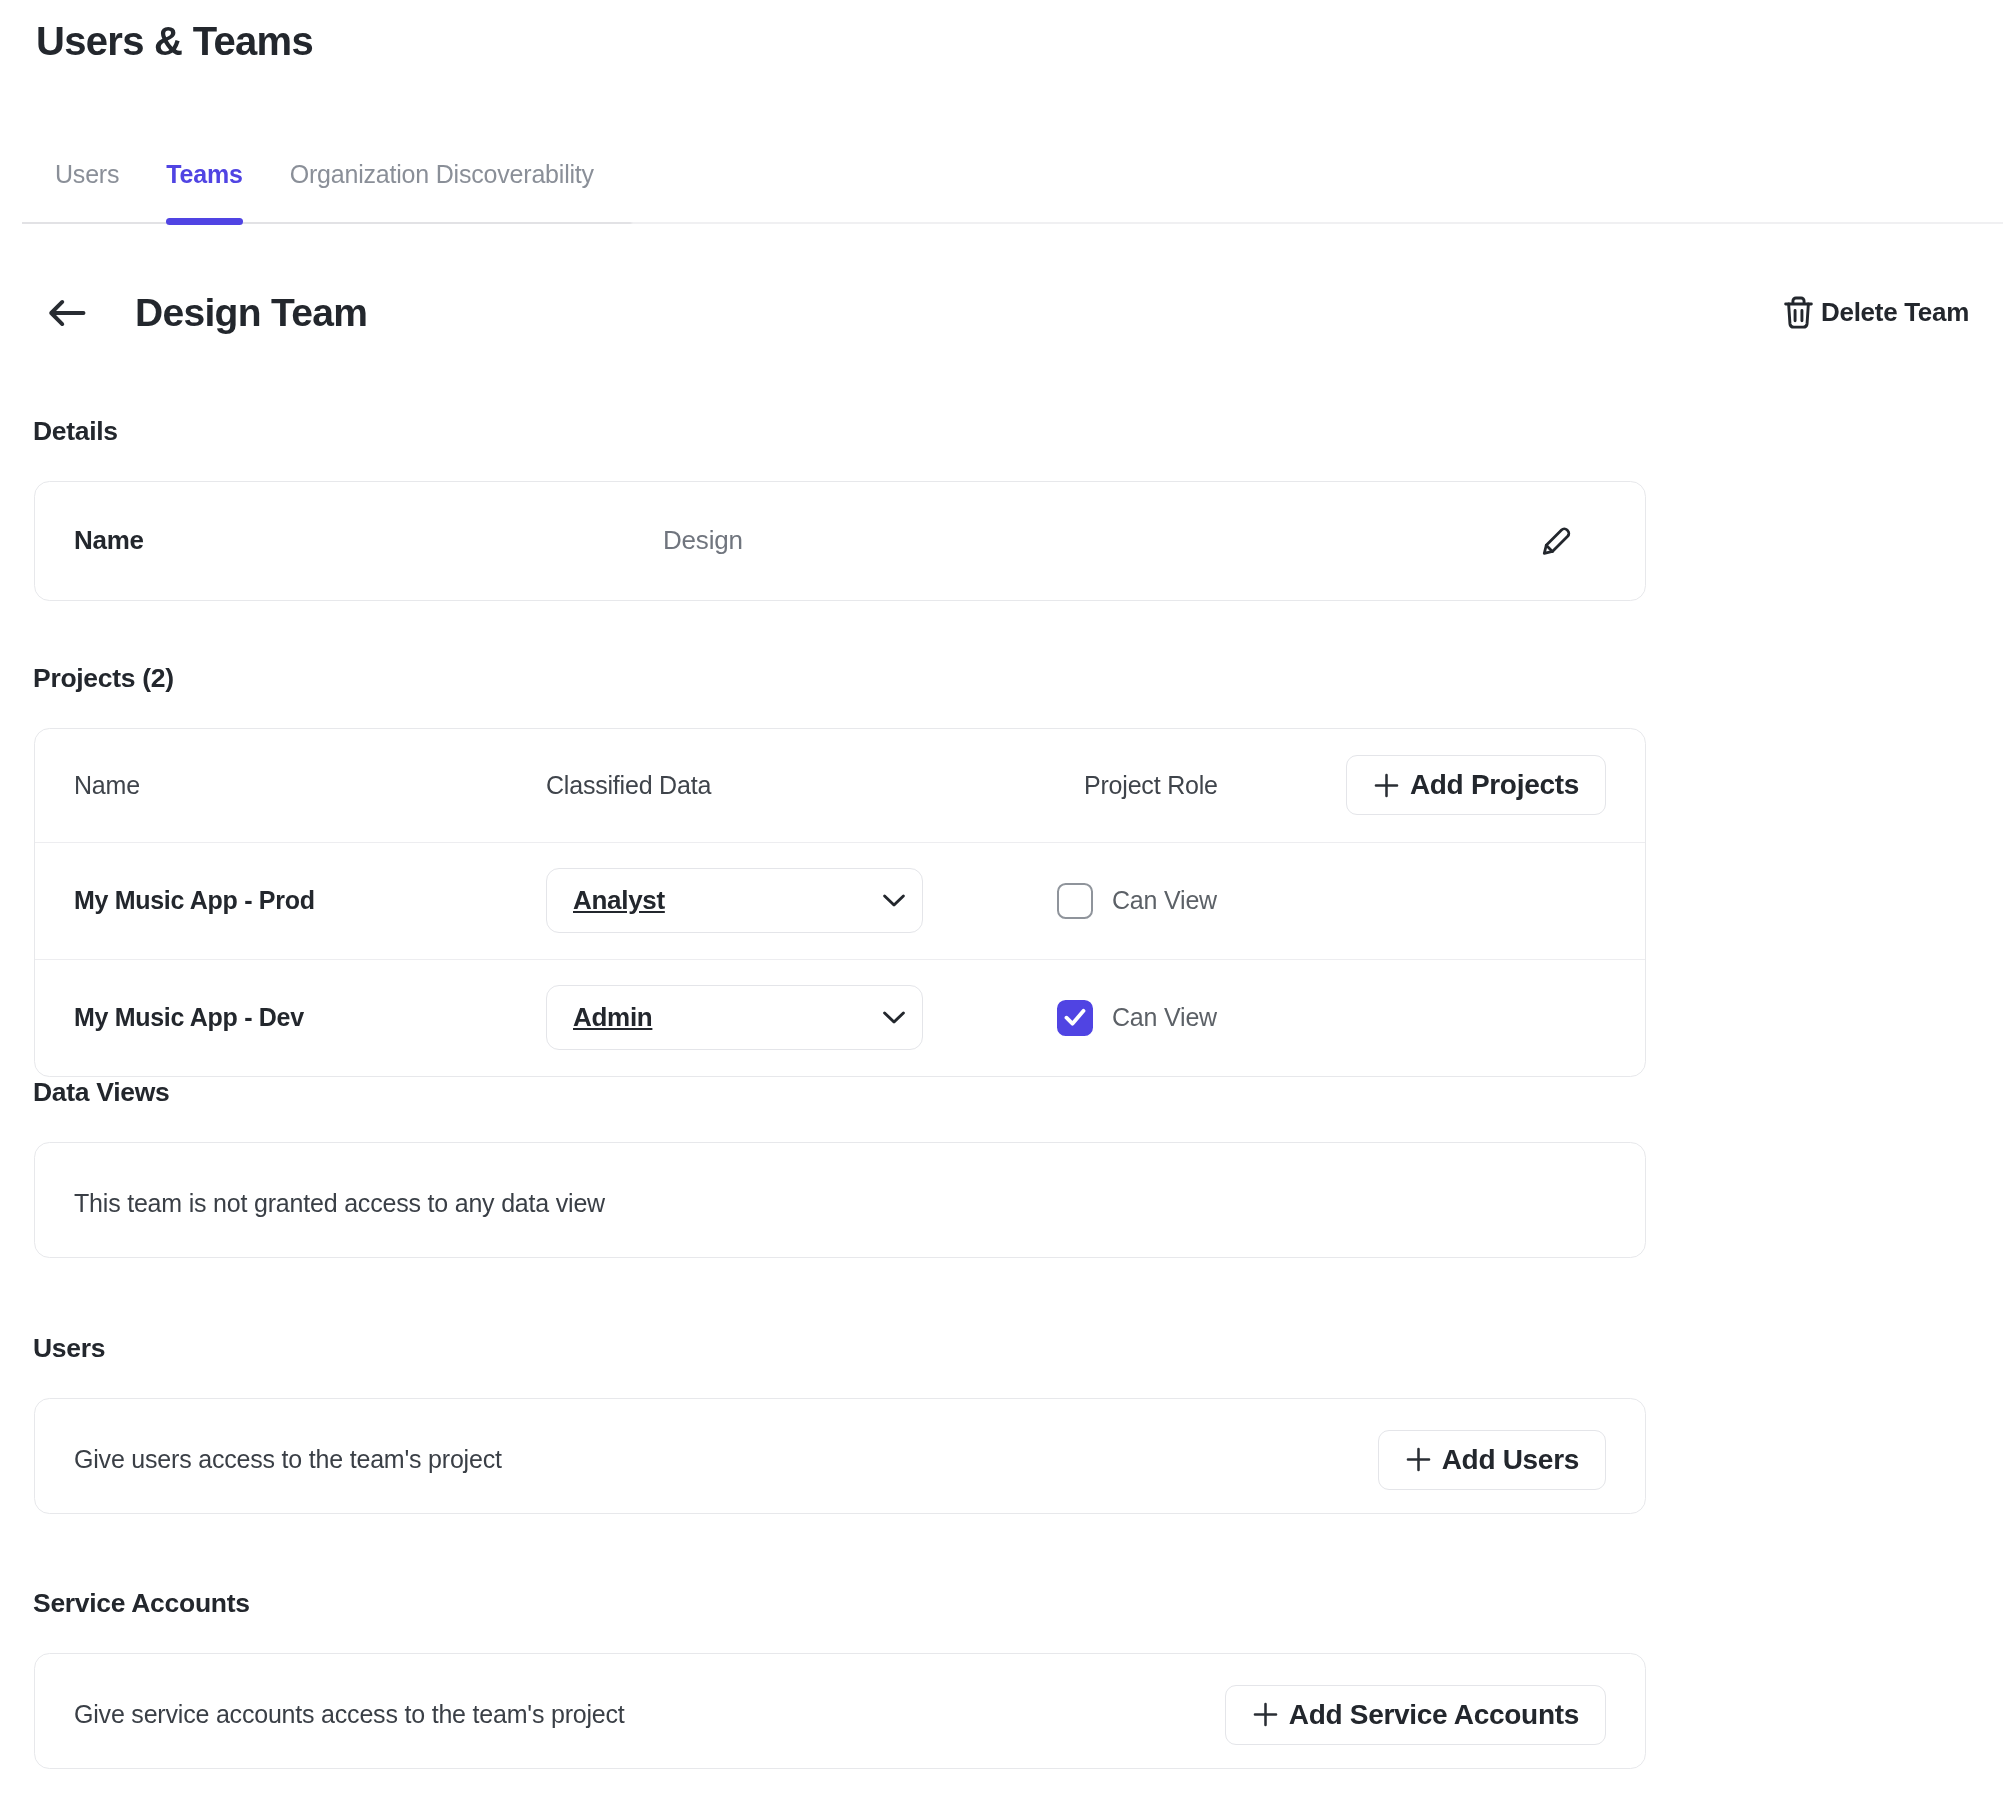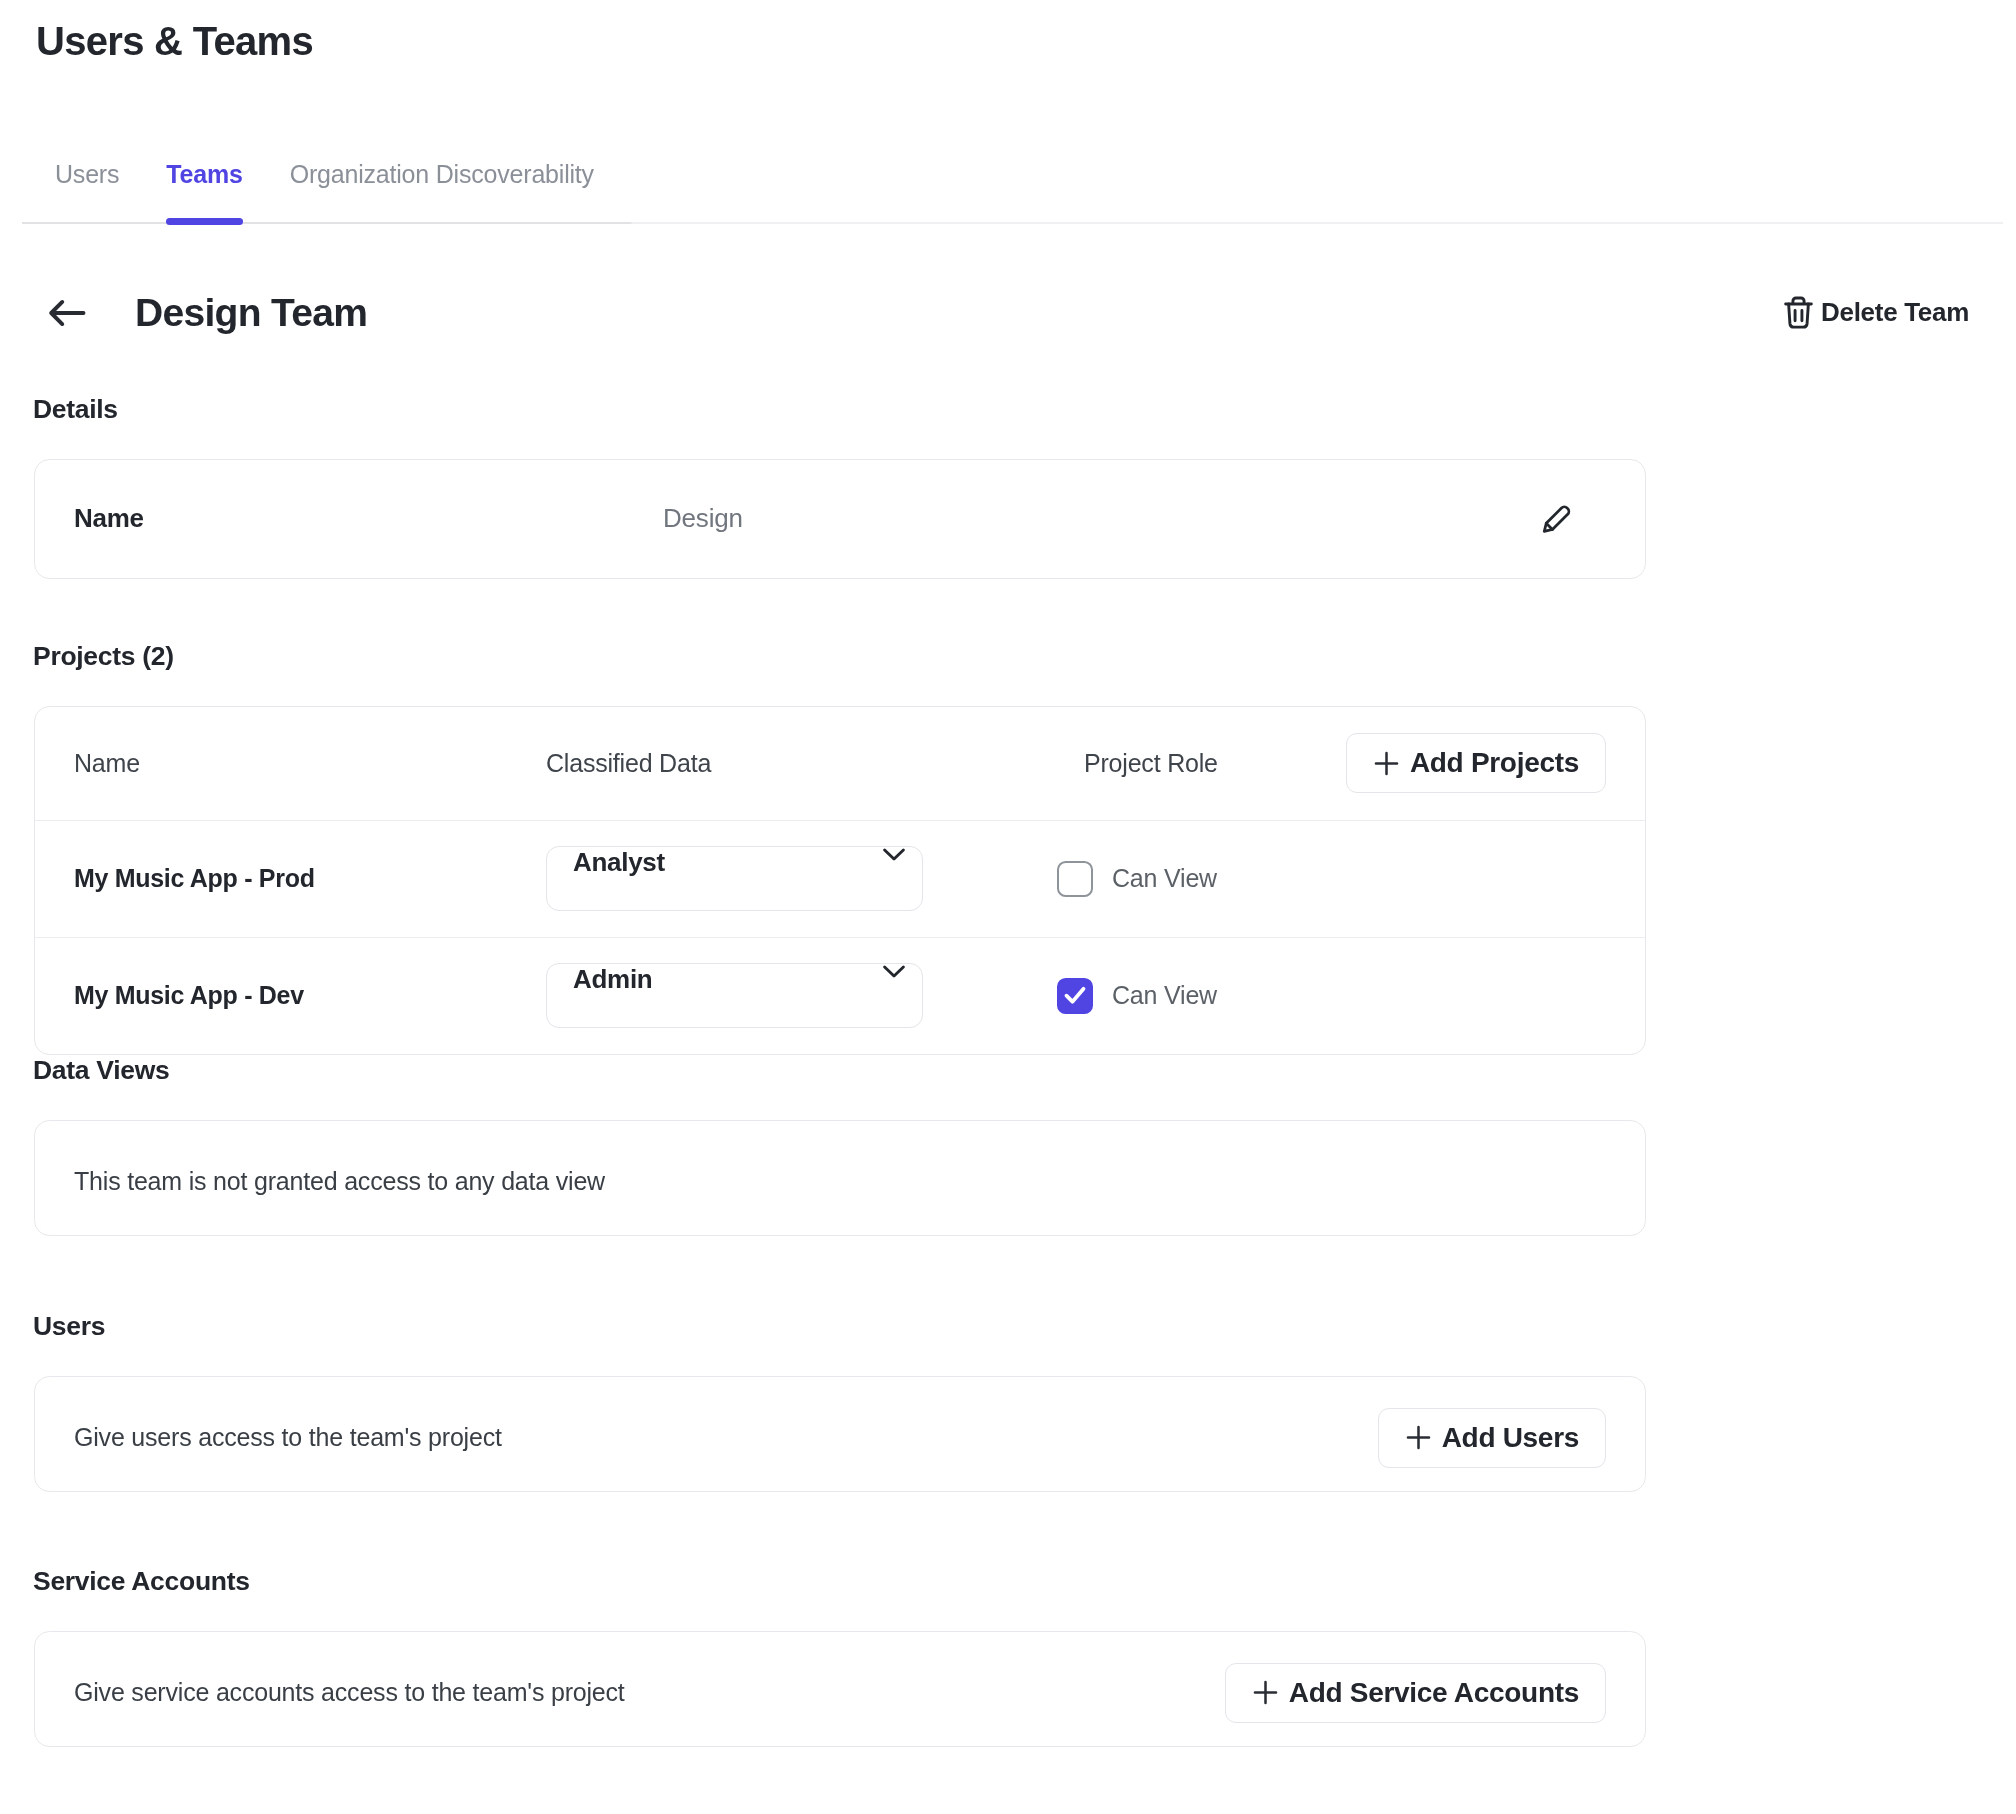--- a/index.html
+++ b/index.html
@@ -47,21 +47,21 @@
   .team-header{ display:flex; align-items:center; margin:67px 48px 0 46px; }
   .back-btn{ width:41px; height:34px; cursor:pointer; display:flex; align-items:center; }
   .team-title{ font-size:39px; font-weight:700; letter-spacing:-0.7px; margin-left:48px; }
   .delete-team{ margin-left:auto; display:flex; align-items:center; gap:6px; cursor:pointer; }
   .delete-team .label{ font-size:26px; font-weight:700; letter-spacing:-0.3px; }
 
   
   .section-heading{
     margin-left:33px; font-size:26.5px; font-weight:700; letter-spacing:-0.3px;
   }
-  .h-details{ margin-top:59px; }
+  .h-details{ margin-top:81px; }
   .h-projects{ margin-top:62px; }
   .h-dataviews{ }
   .h-users{ margin-top:75px; }
   .h-service{ margin-top:74px; }
 
   .card{
     margin:34px 0 0 34px; width:1612px;
     border:1.7px solid var(--border); border-radius:15.4px; background:#fff;
   }
 
@@ -78,21 +78,21 @@
     align-items:center; padding:0 39px 0 39px;
   }
   .prow-header{ height:113px; }
   .prow-data{ height:117px; border-top:1.7px solid var(--divider); }
   .col-header{ font-size:25px; color:#3f444b; letter-spacing:-0.2px; }
   .col-header.role{ padding-left:27px; }
   .proj-name{ font-size:25px; font-weight:700; letter-spacing:-0.3px; }
 
   .role-select{
     width:377px; height:65px; border:1.7px solid #e4e5e9; border-radius:13px;
-    display:flex; align-items:flex-start; padding:0 16px 0 26px; cursor:pointer; background:#fff;
+    display:flex; align-items:center; padding:0 16px 0 26px; cursor:pointer; background:#fff;text-decoration:underline;
   }
   .role-select .value{ font-size:26px; font-weight:700; letter-spacing:-0.3px; }
   .role-select .chev{ margin-left:auto; display:flex; align-items:center; }
 
   .canview{ display:flex; align-items:center; }
   .checkbox{
     width:36px; height:36px; border-radius:8.6px; border:2.6px solid #8f949b;
     background:#fff; cursor:pointer; display:flex; align-items:center; justify-content:center;
   }
   .checkbox svg{ display:none; }

